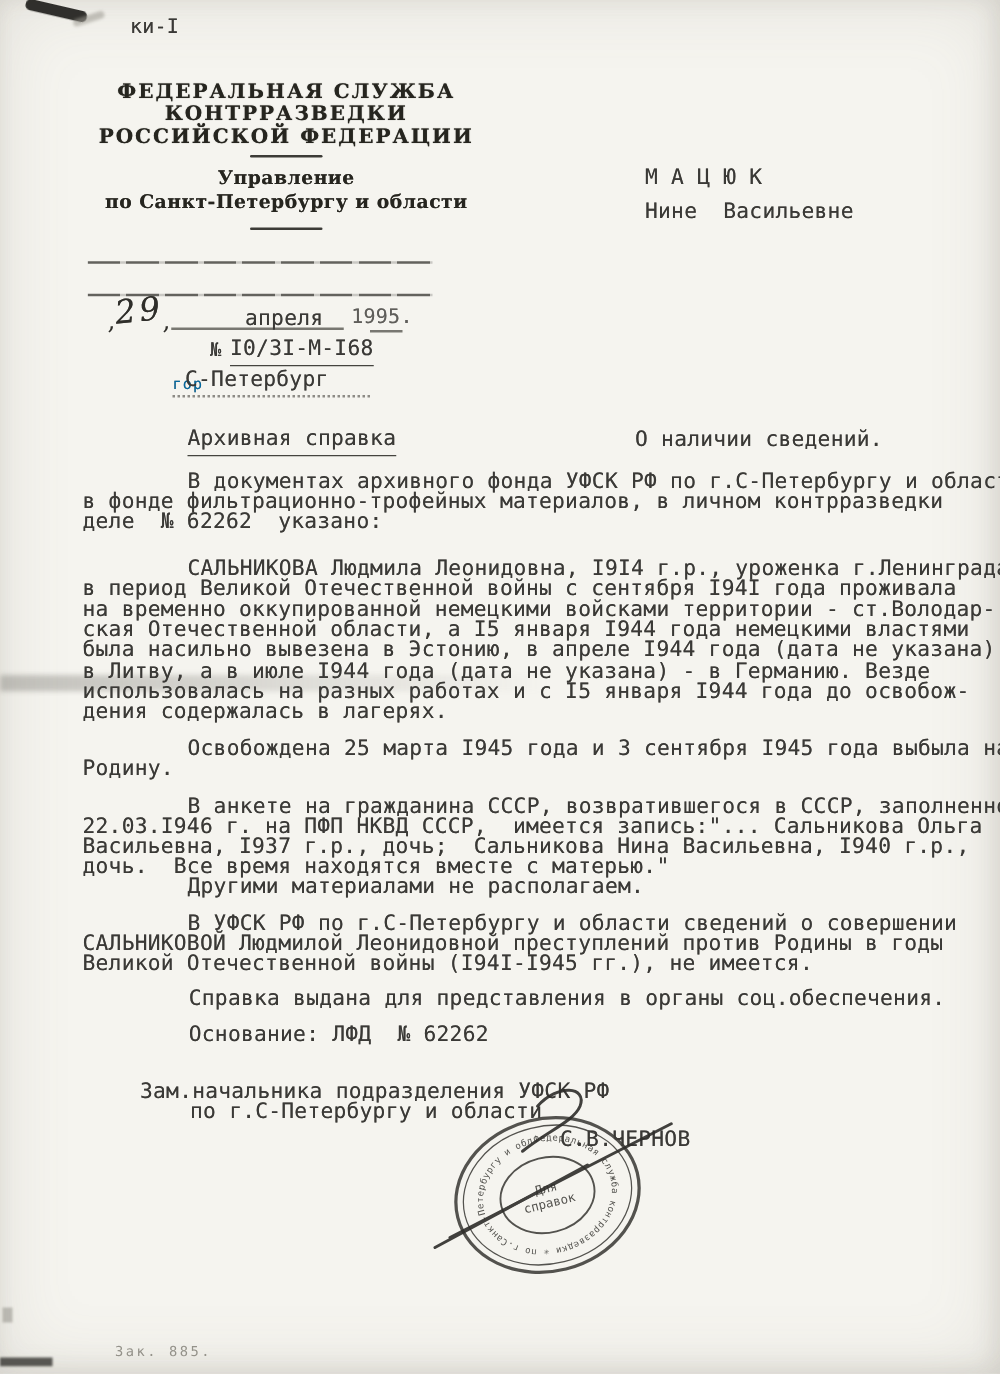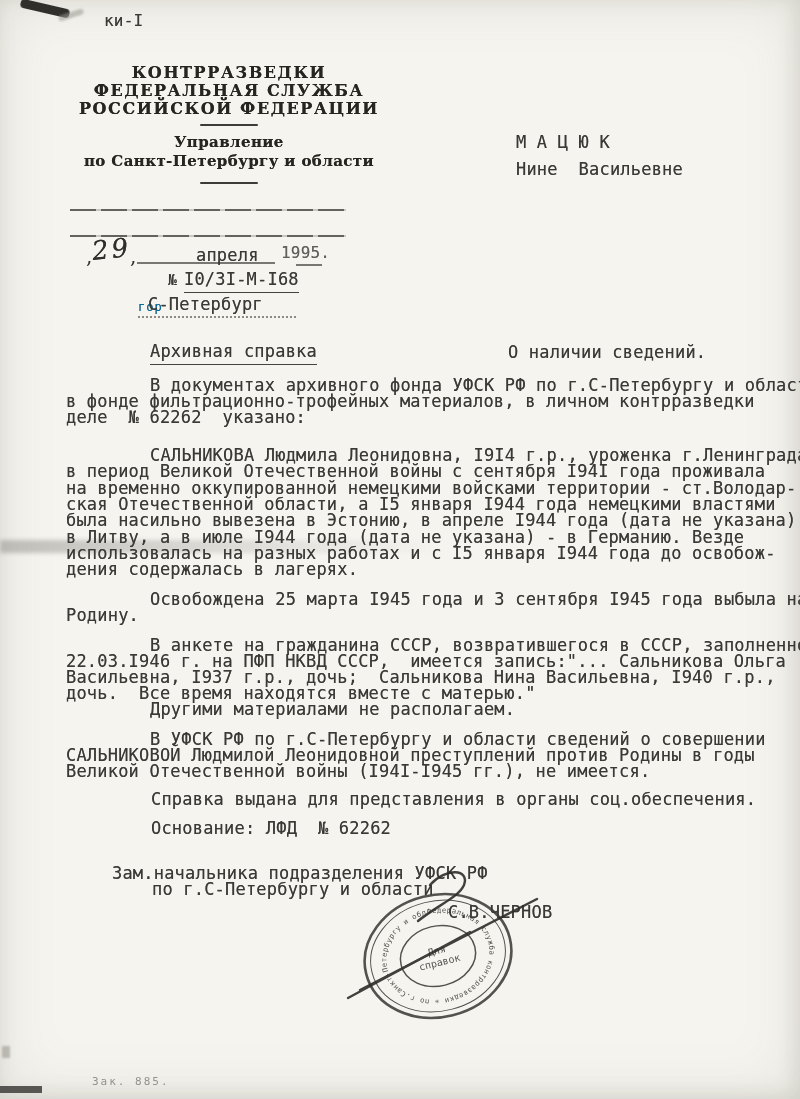--- a/index.html
+++ b/index.html
@@ -44,22 +44,22 @@
 
   <div class="artifact" style="left:20px;top:4px;width:50px;height:9px;background:#21201d;transform:rotate(13deg);border-radius:4px;filter:blur(.6px);opacity:.92;"></div>
   <div class="artifact" style="left:58px;top:12px;width:26px;height:6px;background:#9b9890;transform:rotate(-18deg);border-radius:3px;filter:blur(1.2px);opacity:.55;"></div>
   <div class="artifact" style="left:0;top:540px;width:440px;height:13px;background:linear-gradient(to right,rgba(130,128,122,.45),rgba(130,128,122,.15) 65%,transparent);filter:blur(2px);"></div>
   <div class="artifact" style="left:0;top:1086px;width:42px;height:7px;background:#3f3e3a;filter:blur(.7px);opacity:.85;"></div>
   <div class="artifact" style="left:2px;top:1046px;width:8px;height:12px;background:#8b8981;filter:blur(1px);opacity:.5;"></div>
 
   <div class="tw" style="left:104px;top:12px;font-size:16px;">ки-I</div>
 
   <div class="lh">
+    <div class="org">ФЕДЕРАЛЬНАЯ СЛУЖБА</div>
     <div class="org">КОНТРРАЗВЕДКИ</div>
-    <div class="org">ФЕДЕРАЛЬНАЯ СЛУЖБА</div>
     <div class="org">РОССИЙСКОЙ ФЕДЕРАЦИИ</div>
     <div class="shortrule"></div>
     <div class="dept">Управление</div>
     <div class="dept">по Санкт-Петербургу и области</div>
     <div class="shortrule" style="margin-top:10px;"></div>
   </div>
 
   <div class="tw" style="left:516px;top:133px;">М А Ц Ю К</div>
   <div class="tw" style="left:516px;top:160px;">Нине  Васильевне</div>
 

